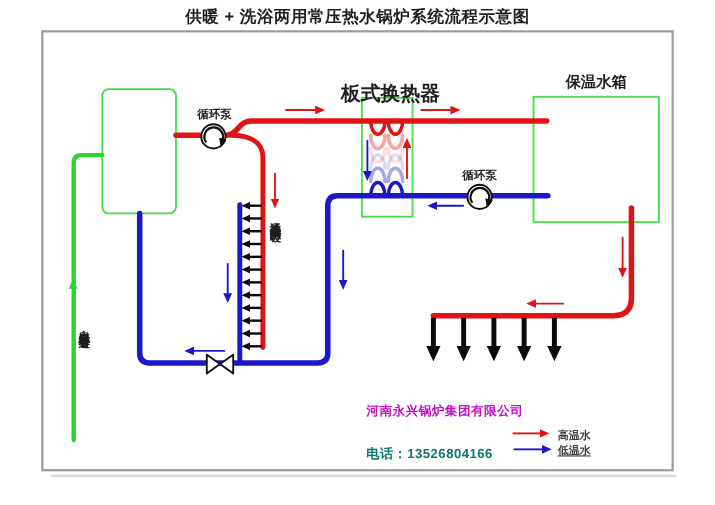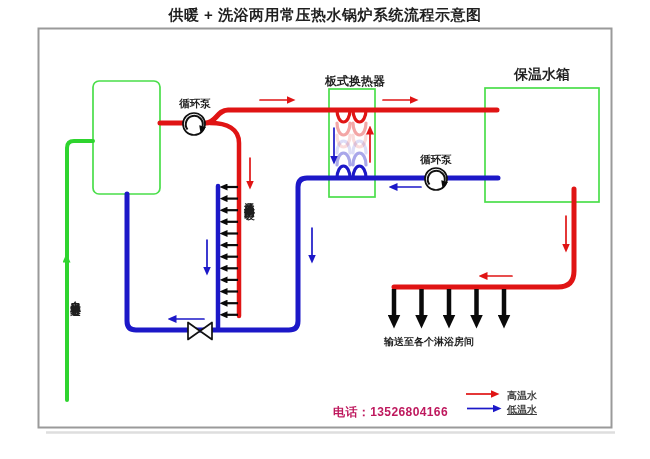--- a/index.html
+++ b/index.html
@@ -4,33 +4,33 @@
 <style>
   html,body{margin:0;padding:0;background:#fff;}
   #stage{
     position:relative;width:650px;height:459px;background:#fff;overflow:hidden;
     font-family:"Liberation Sans","DejaVu Sans",sans-serif;
   }
   #pipes{position:absolute;left:0;top:0;}
   .lbl{position:absolute;color:#1f1f1f;font-weight:bold;white-space:nowrap;}
   .title{left:0;top:6;width:650px;text-align:center;font-size:15px;letter-spacing:.5px;top:6px;}
   .boiler{left:93px;top:113px;width:67px;text-align:center;font-size:16px;letter-spacing:2px;}
-  .hx{left:305px;top:73px;width:100px;text-align:center;font-size:12px;}
+  .hx{left:305px;top:73px;width:100px;text-align:center;font-size:18px;}
   .tank{left:492px;top:66px;width:100px;text-align:center;font-size:14px;}
   .pump1{left:164px;top:97px;width:62px;text-align:center;font-size:10.5px;}
   .pump2{left:405px;top:153px;width:62px;text-align:center;font-size:10.5px;}
   .vert{writing-mode:vertical-rl;text-orientation:upright;font-size:10.5px;line-height:1.05;letter-spacing:1px;}
   .heatnote{left:244px;top:193px;}
   .makeup{left:70px;top:292px;}
   .shower{left:384px;top:335px;font-size:10px;}
   .leghot{left:507px;top:389px;font-size:10px;color:#3f3f3f;font-family:Liberation Mono, monospace;}
   .legcold{left:507px;top:403px;font-size:10px;color:#3f3f3f;text-decoration:underline;}
   .company{left:333px;top:366px;font-size:11.5px;color:#c411c4;letter-spacing:.4px;}
   .website{left:333px;top:385px;font-size:13px;color:#2a2acc;letter-spacing:.3px;}
-  .phone{left:333px;top:404px;font-size:12px;color:#be185d;letter-spacing:.4px;}
+  .phone{left:333px;top:404px;font-size:12px;color:#0f766e;letter-spacing:.4px;}
 </style>
 </head>
 <body>
 
 <div id="stage">
 
   <svg id="pipes" width="650" height="459" viewBox="0 0 650 459">
     <defs>
       <marker id="mk-r" markerUnits="userSpaceOnUse" markerWidth="9" markerHeight="8" viewBox="0 0 9 8" refX="0.5" refY="4" orient="auto">
           <path d="M0,0 L9,4 L0,8 Z" fill="#e01414"></path>
@@ -150,17 +150,17 @@
     </g>
   </svg>
 
   <div class="lbl title">供暖 + 洗浴两用常压热水锅炉系统流程示意图</div>
   <div class="lbl hx">板式换热器</div>
   <div class="lbl tank">保温水箱</div>
   <div class="lbl pump1">循环泵</div>
   <div class="lbl pump2">循环泵</div>
   <div class="lbl vert heatnote">通往各个房间供暖</div>
   <div class="lbl vert makeup">自来水补水管道</div>
-  <div class="lbl shower">输送至各个淋浴房间</div>
   <div class="lbl leghot">高温水</div>
   <div class="lbl legcold">低温水</div>
+  <div class="lbl company">河南永兴锅炉集团有限公司</div>
   <div class="lbl phone">电话：13526804166</div>
 </div>
 
 </body></html>

